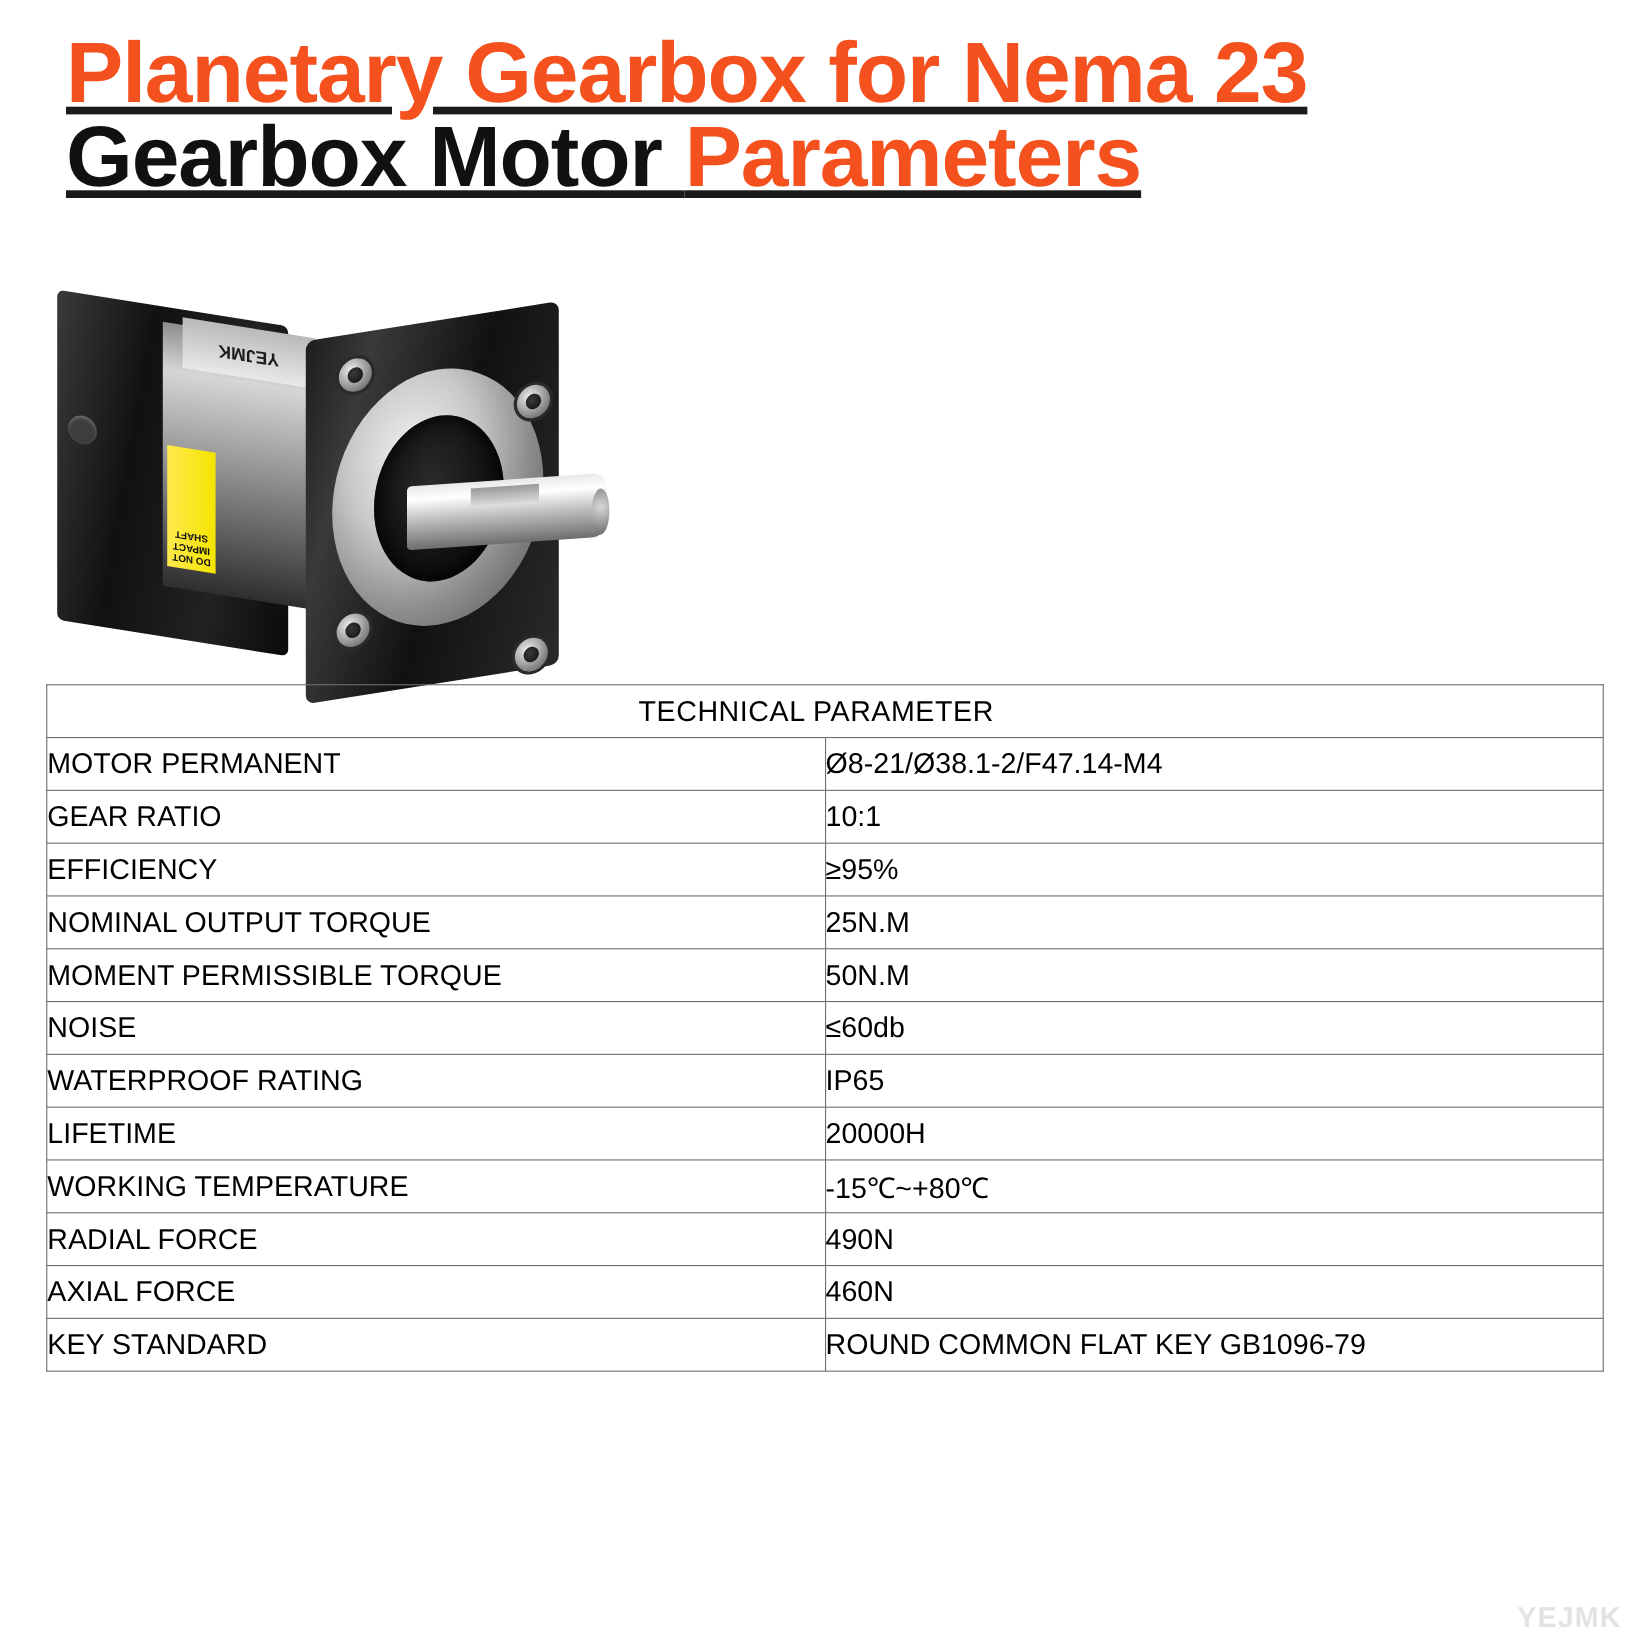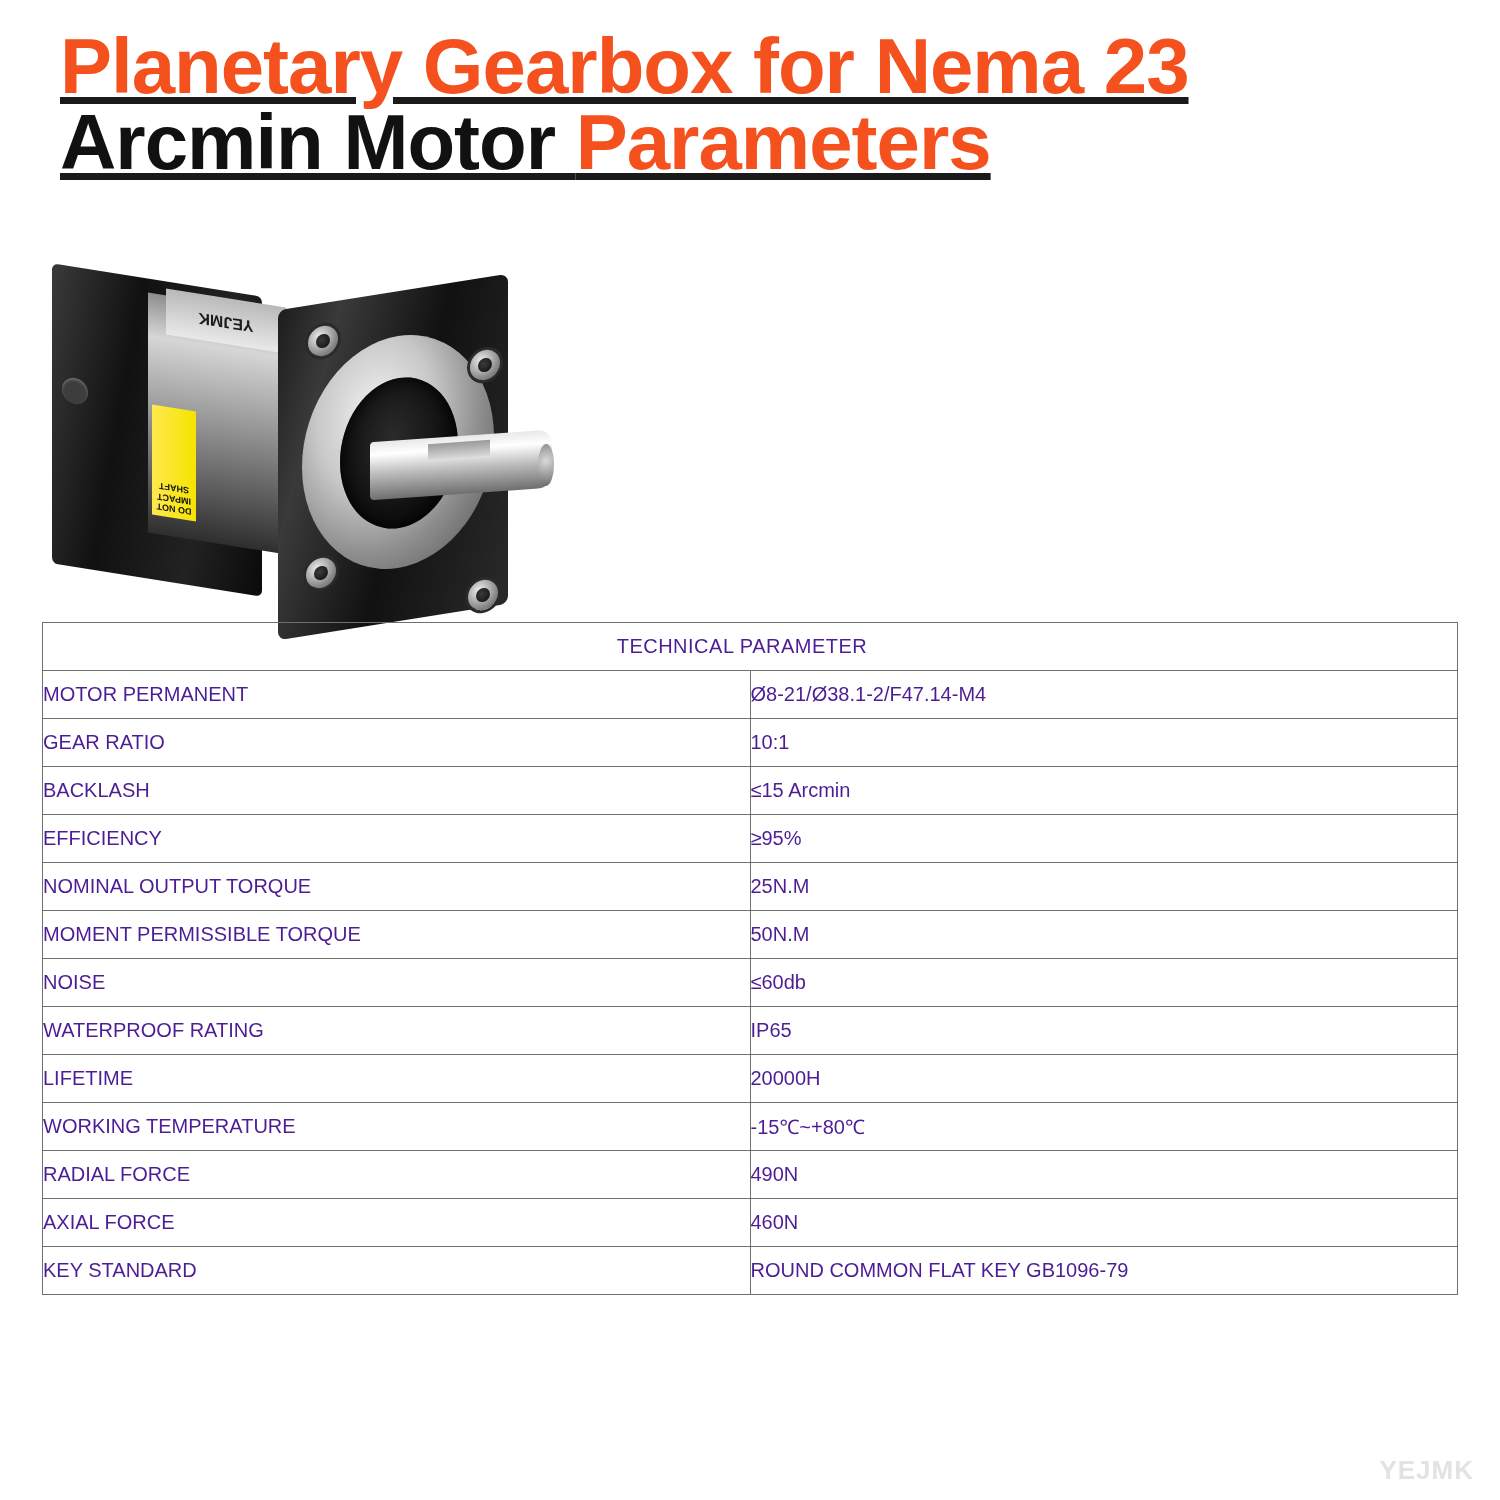--- a/index.html
+++ b/index.html
@@ -199,22 +199,22 @@
     width: 1416px;
   }
   table.spec {
     border-collapse: collapse;
     width: 100%;
     table-layout: fixed;
   }
   table.spec td {
     border: 1px solid #6f6f6f;
     height: 47px;
-    font-size: 20px;
-    color: #4c1d95;
+    font-size: 26px;
+    color: #000000;
     padding: 0 16px 0 0;
     vertical-align: middle;
   }
   td.head {
     text-align: center;
     font-size: 27px;
     letter-spacing: .5px;
     height: 52px;
   }
   td.k {
@@ -233,21 +233,21 @@
     font-weight: 700;
     color: #e3e3e3;
     letter-spacing: 1px;
   }
 </style>
 </head>
 <body>
 
 <div class="title-block">
   <div class="title-line title-line-1">Planetary Gearbox for Nema 23</div>
-  <div class="title-line"><span class="t-black">Arcmin Motor </span><span class="t-orange">Parameters</span></div>
+  <div class="title-line"><span class="t-black">Gearbox Motor </span><span class="t-orange">Parameters</span></div>
 </div>
 
 <div class="photo-area">
   <div class="gb">
     <div class="gb-rear-flange"></div>
     <div class="gb-rear-hole"></div>
     <div class="gb-body"></div>
     <div class="gb-brand">YEJMK</div>
     <div class="gb-body-label">DO NOT IMPACT SHAFT</div>
     <div class="gb-front-flange"></div>
@@ -271,24 +271,20 @@
       </tr>
       <tr>
         <td class="k">MOTOR PERMANENT</td>
         <td class="v">Ø8-21/Ø38.1-2/F47.14-M4</td>
       </tr>
       <tr>
         <td class="k">GEAR RATIO</td>
         <td class="v">10:1</td>
       </tr>
       <tr>
-        <td class="k">BACKLASH</td>
-        <td class="v">≤15 Arcmin</td>
-      </tr>
-      <tr>
         <td class="k">EFFICIENCY</td>
         <td class="v">≥95%</td>
       </tr>
       <tr>
         <td class="k">NOMINAL OUTPUT TORQUE</td>
         <td class="v">25N.M</td>
       </tr>
       <tr>
         <td class="k">MOMENT PERMISSIBLE TORQUE</td>
         <td class="v">50N.M</td>

